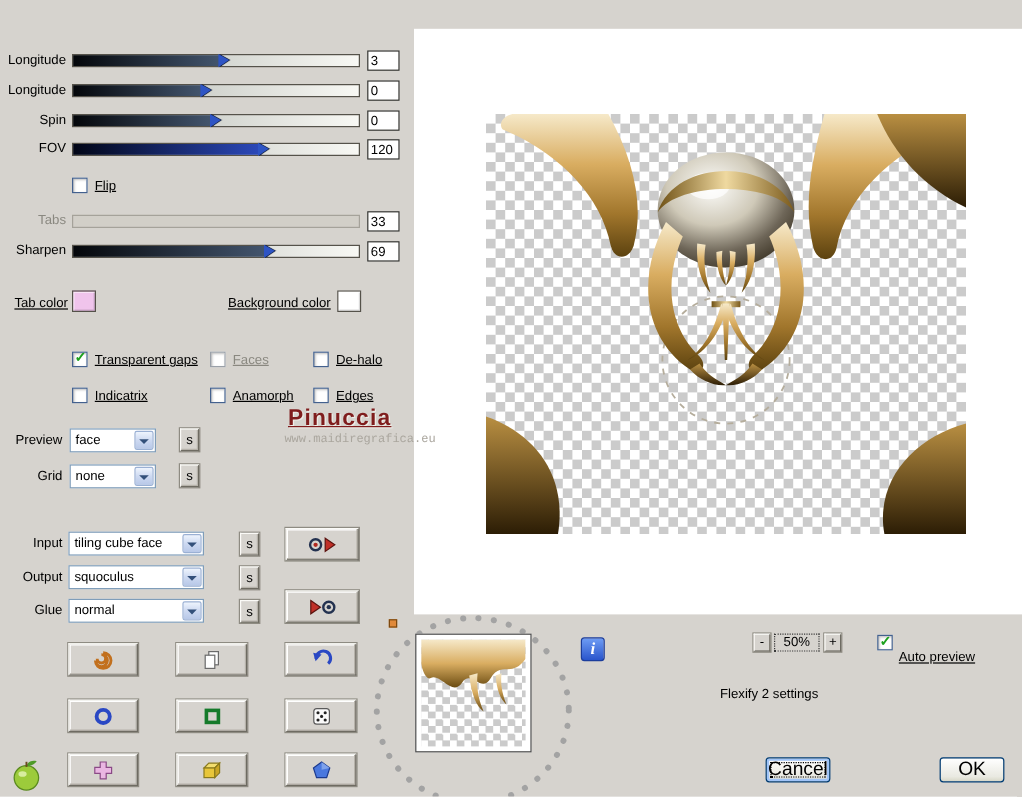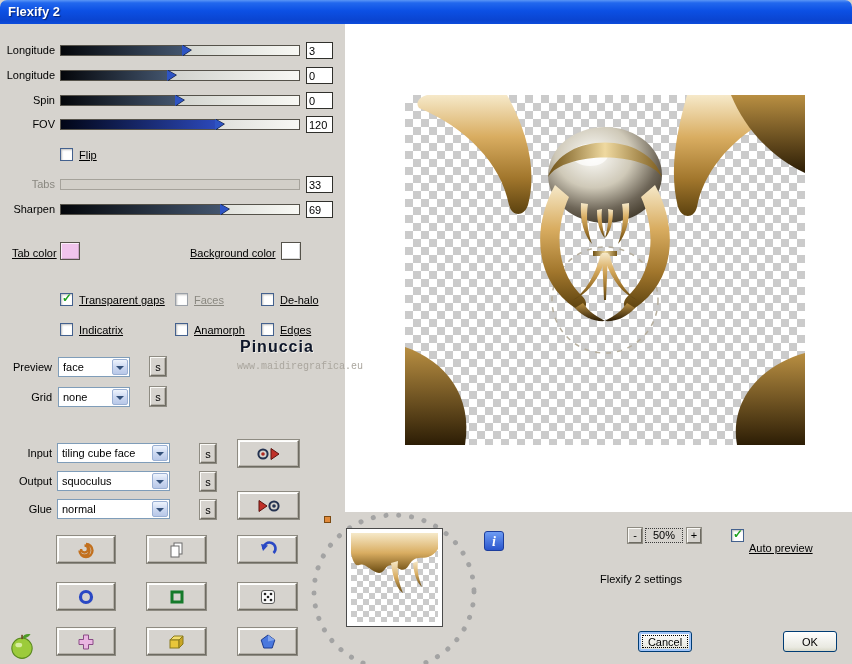--- a/index.html
+++ b/index.html
@@ -85,22 +85,22 @@
   .act-btn,.icon-btn{
     position:absolute; background:#d6d3ce;
     border:1px solid; border-color:#fbfaf7 #6e6b62 #6e6b62 #fbfaf7;
     box-shadow:0 0 0 1px #8e8b82, inset -1px -1px 0 #b6b2aa, inset 1px 1px 0 #ffffff;
     display:flex; align-items:center; justify-content:center; padding:0; cursor:pointer;
   }
   .act-btn{ width:61px; height:27px; }
   .icon-btn{ width:59px; height:27px; }
   
   .watermark1{
-    position:absolute; left:240px; top:338px; font-size:16px; font-weight:bold;
-    color:#0f172a; letter-spacing:1px; text-shadow:1px 1px 0 #efede8;
+    position:absolute; left:240px; top:338px; font-size:19px; font-weight:bold;
+    color:#7f1d1d; letter-spacing:1px; text-shadow:1px 1px 0 #efede8;text-decoration:underline;
   }
   .watermark2{ position:absolute; left:237px; top:361px; font-size:10px; color:#aaa69e;font-family:Liberation Mono, monospace; }
   
   .ring-svg{ position:absolute; left:303px; top:503px; }
   .handle{
     position:absolute; left:324px; top:516px; width:7px; height:7px;
     background:#e0893a; border:1px solid #7c4a12;
   }
   .thumb-frame{
     position:absolute; left:346px; top:528px; width:97px; height:99px;
@@ -126,34 +126,31 @@
   }
   .zoom-box{
     position:absolute; left:645px; top:528px; width:38px; height:15px;
     border:1px dotted #3a3a3a; text-align:center; line-height:13px;
   }
   .settings-text{ position:absolute; left:600px; top:573px; width:134px; }
   .xp-btn{
     position:absolute; width:54px; height:21px;
     border:1px solid #003c74; border-radius:3px;
     background:linear-gradient(to bottom,#ffffff,#f4f4f0 40%,#e9e9e1 80%,#d8d8c8);
-    font-family:inherit; font-size:11px; text-align:center; padding:0; cursor:pointer;
+    font-family:inherit; font-size:16px; text-align:center; padding:0; cursor:pointer;
   }
   .xp-btn.focused{ box-shadow:inset 0 0 0 2px #a0c4f8; }
   .xp-btn.focused::after{ content:""; position:absolute; left:3px; right:3px; top:3px; bottom:3px; border:1px dotted #000; }
   .apple{ position:absolute; left:8px; top:630px; width:28px; height:30px; cursor:pointer; }
 </style>
 </head>
 <body>
 
 <div class="stage">
 
-  <div class="titlebar">
-    <span>Flexify 2</span>
-  </div>
 
   <div class="preview-area">
     <div class="checker">
       <svg width="400" height="350" viewBox="0 0 400 350">
         <defs>
           <linearGradient id="g1" x1="0" y1="0" x2="0" y2="1">
             <stop offset="0" stop-color="#f6e9c9"></stop>
               <stop offset="0.35" stop-color="#d9ad61"></stop>
             <stop offset="0.7" stop-color="#a1762c"></stop>
               <stop offset="1" stop-color="#5c420f"></stop>

